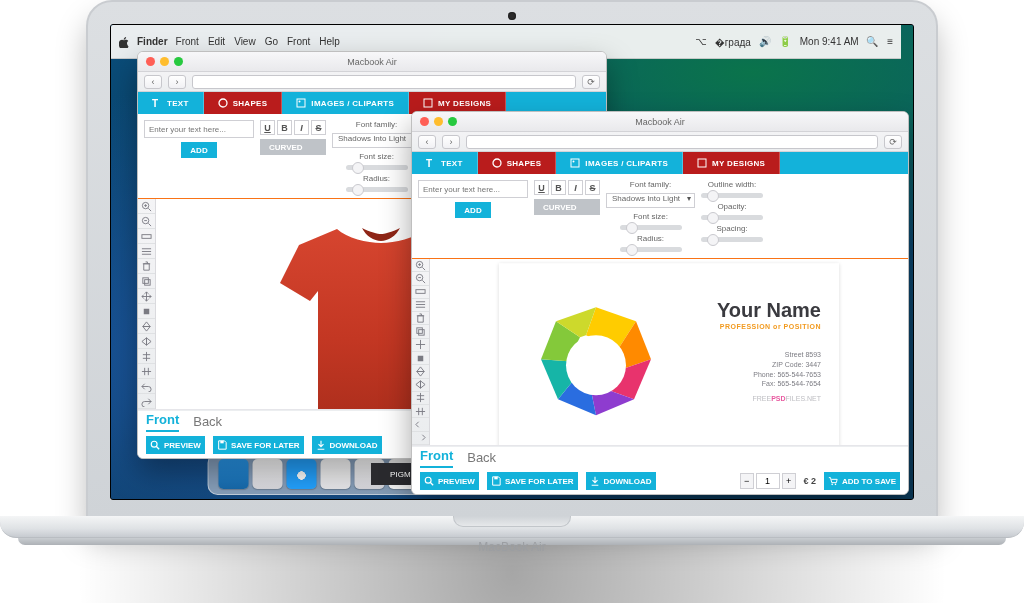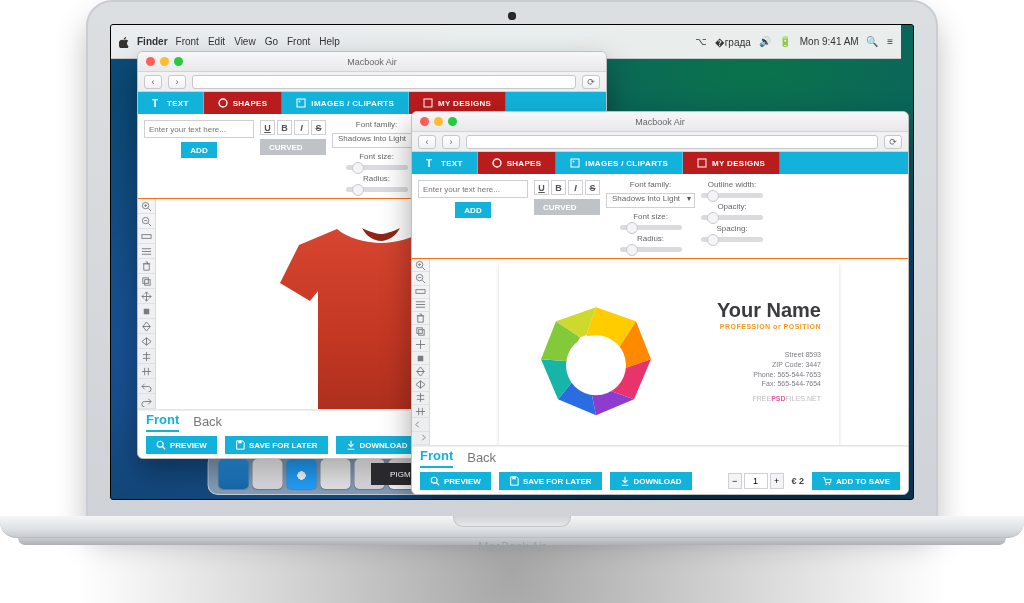--- a/index.html
+++ b/index.html
@@ -103,21 +103,21 @@
   .card .sub{font-size:7px; letter-spacing:.5px; color:#f29a1f; font-weight:700; margin-top:1px;}
   .card .addr{margin-top:20px; font-size:7px; color:#7c7c83; line-height:1.4;}
   .card .site{font-size:7px; margin-top:6px;}
   .card .site b{color:#e85aa0;}
 
   .views{height:22px; display:flex; align-items:flex-end; padding:0 8px; gap:14px; font-size:13px; color:#777; border-top:1px solid #eceef0;}
   .views .v{padding-bottom:3px; cursor:pointer;}
   .views .v.active{color:#13b2da; border-bottom:2px solid #13b2da; font-weight:600;}
 
   .footer{height:26px; background:#fff; display:flex; align-items:center; gap:8px; padding:0 8px;}
-  .footer .fbtn{height:18px; padding:0 10px; background:#13b2da; color:#fff; font-size:8px; font-weight:700; display:flex; align-items:center; gap:4px; cursor:pointer;}
+  .footer .fbtn{height:18px; padding:0 4px; background:#13b2da; color:#fff; font-size:8px; font-weight:700; display:flex; align-items:center; gap:4px; cursor:pointer;}
   .footer .fbtn svg{width:10px; height:10px;}
   .footer .spacer{flex:1;}
   .footer .qty{display:flex; align-items:center; gap:2px;}
   .footer .qty .qb{width:14px; height:16px; border:1px solid #cfcfd4; background:#f4f4f6; display:flex; align-items:center; justify-content:center; font-size:9px; cursor:pointer;}
   .footer .qty .qn{width:24px; height:16px; border:1px solid #cfcfd4; text-align:center; font-size:9px;}
   .footer .price{font-size:9px; font-weight:600; color:#444;}
 
   
   .base{position:absolute; left:0; right:0; top:516px; height:42px;}
   .base .plate{position:absolute; left:0; right:0; top:0; height:22px;

